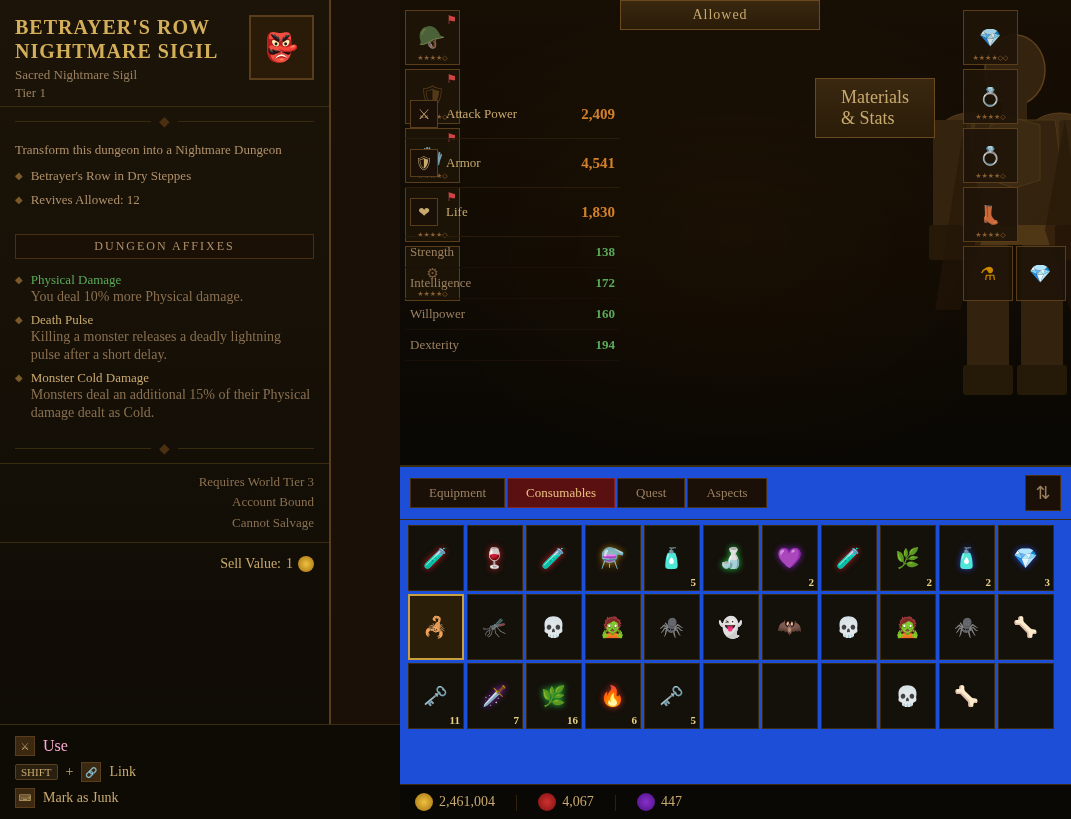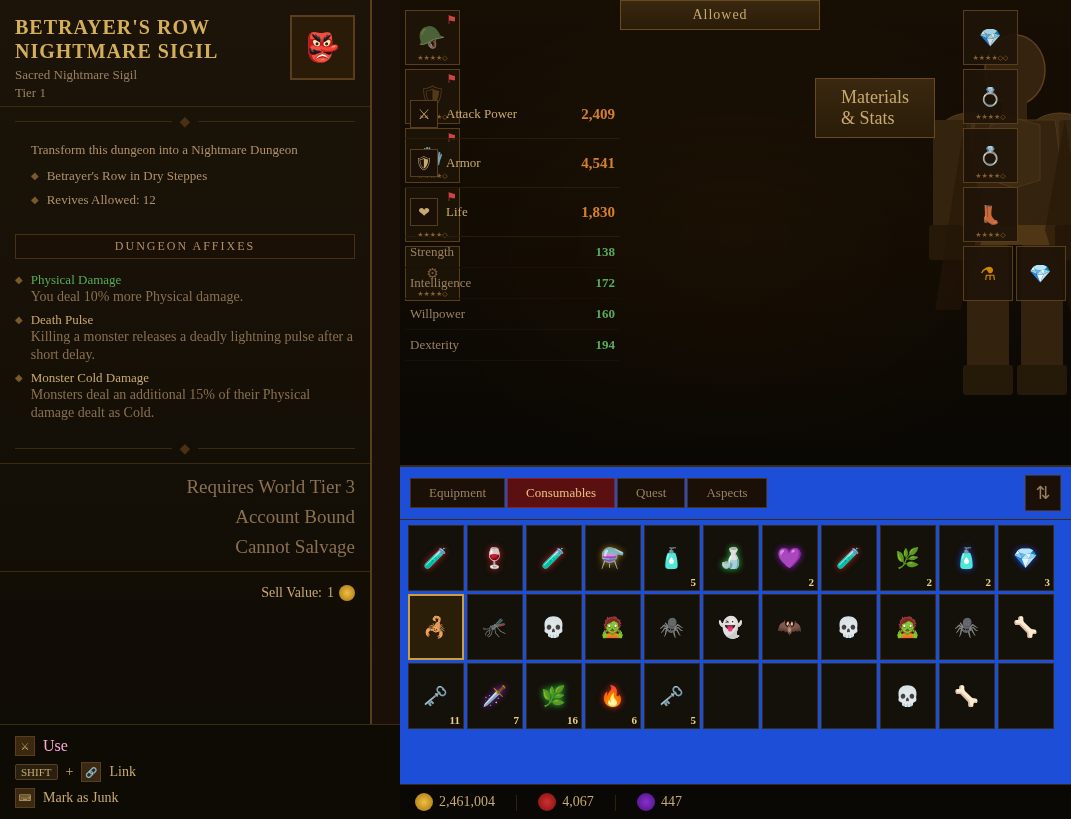--- a/index.html
+++ b/index.html
@@ -10,21 +10,21 @@
       font-family: 'Georgia', serif;
       color: #c8a96e;
       overflow: hidden;
       position: relative;
     }
 
     
     #left-panel {
       position: absolute;
       left: 0; top: 0;
-      width: 372px;
+      width: 331px;
       height: 819px;
       background: linear-gradient(180deg, #1c1408 0%, #0e0b05 100%);
       border-right: 2px solid #5a3e1b;
     }
 
     #item-header {
       padding: 15px 15px 5px 15px;
       display: flex;
       align-items: flex-start;
       justify-content: space-between;
@@ -64,21 +64,21 @@
       background: #2a1a08;
       display: flex;
       align-items: center;
       justify-content: center;
       font-size: 30px;
       margin-left: 10px;
       flex-shrink: 0;
     }
 
     #item-description {
-      padding: 5px 15px 10px 31px;
+      padding: 5px 15px 10px 15px;
       font-size: 13px;
       color: #b0906a;
       line-height: 1.4;
     }
 
     #affixes-block {
       padding: 5px 15px;
     }
 
     .affix-item {
@@ -124,21 +124,21 @@
       margin: 8px 15px;
       font-size: 12px;
       letter-spacing: 2px;
       color: #b0906a;
       text-transform: uppercase;
     }
 
     #requirements-block {
       padding: 8px 15px;
       text-align: right;
-      font-size: 19px;
+      font-size: 13px;
       color: #8a7050;
       line-height: 1.6;
       border-top: 1px solid #3a2a0e;
       border-bottom: 1px solid #3a2a0e;
       margin: 5px 0;
     }
 
     #sell-value {
       padding: 8px 15px;
       text-align: right;

